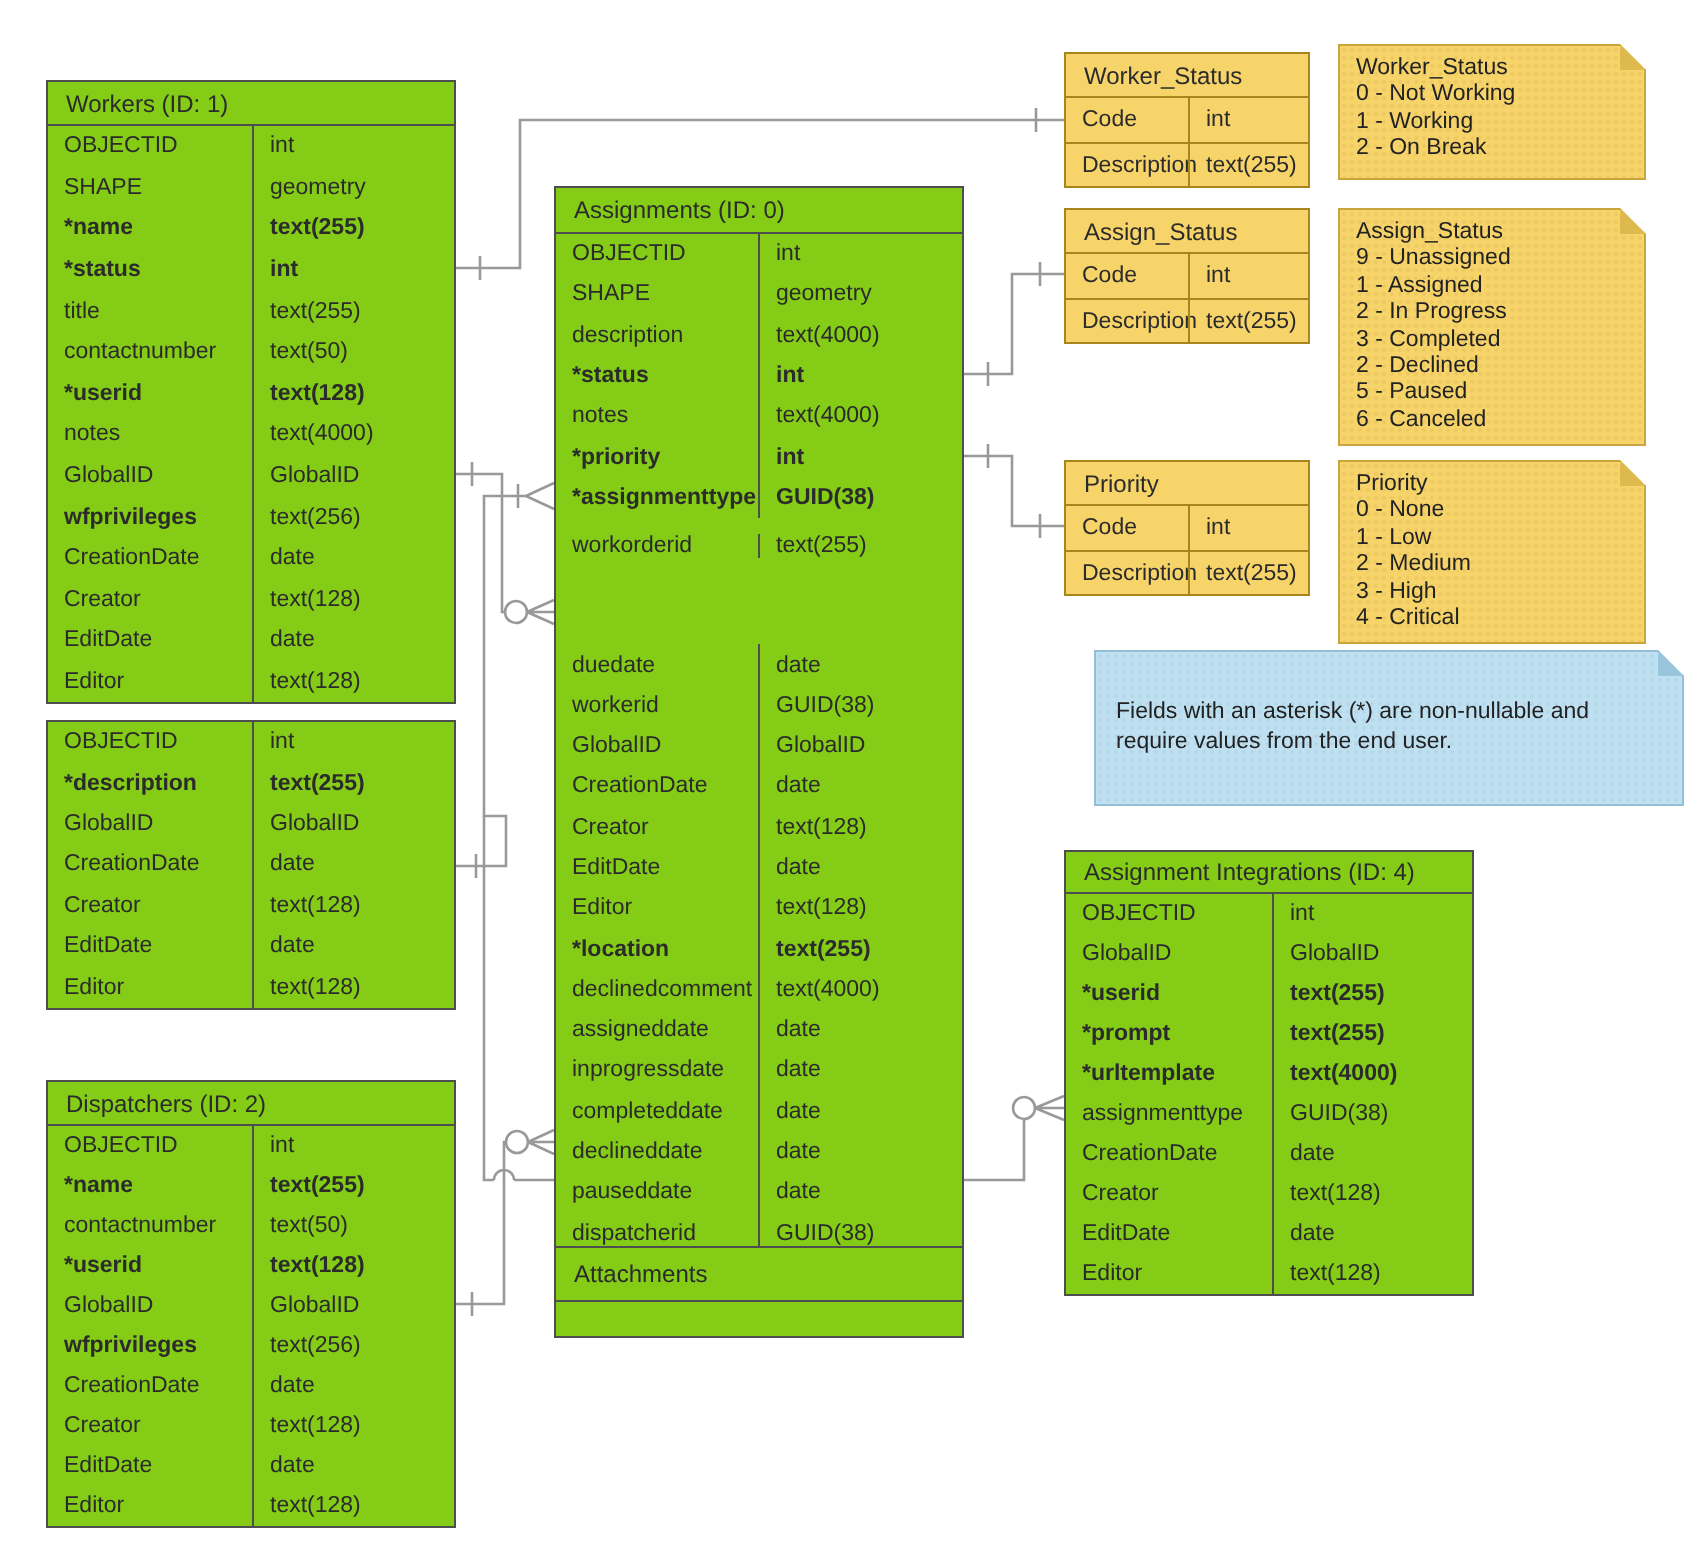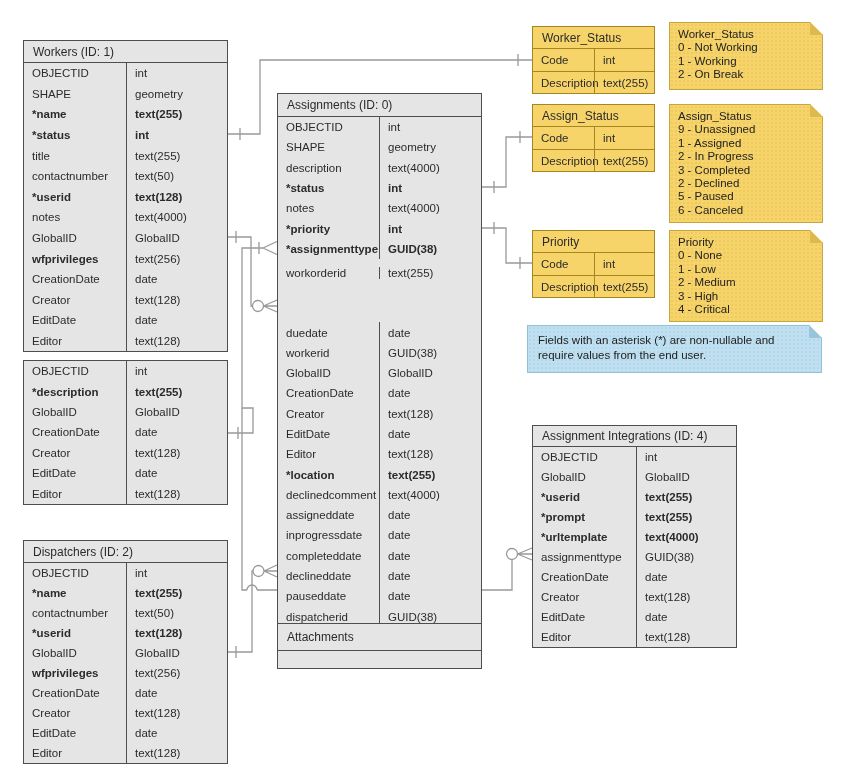--- a/index.html
+++ b/index.html
@@ -12,43 +12,44 @@
     --bb:#93BFD9;
     --txt:#2b2b2b;
   }
   html,body{margin:0;padding:0;background:#ffffff;}
   #canvas{
     position:relative;width:850px;height:783px;overflow:hidden;
     font-family:"Liberation Sans", sans-serif;color:var(--txt);
     background:#ffffff;
   }
   #rels{position:absolute;left:0;top:0;}
-  .entity{position:absolute;background:#e5e5e5;border:1px solid var(--tb);box-sizing:border-box;}
+  .entity{position:absolute;background:#84cc16;border:1px solid var(--tb);box-sizing:border-box;}
   .e-header{display:flex;align-items:center;padding-left:9px;font-size:12px;
     border-bottom:1px solid var(--tb);box-sizing:border-box;white-space:nowrap;}
   .e-row{display:flex;box-sizing:border-box;}
   .f-name{display:flex;align-items:center;padding-left:8px;box-sizing:border-box;
     font-size:11.5px;flex:0 0 auto;white-space:nowrap;}
   .f-type{display:flex;align-items:center;padding-left:8px;border-left:1px solid var(--tb);
     flex:1;font-size:11.5px;box-sizing:border-box;white-space:nowrap;}
   .b{font-weight:bold;}
   .entity.yellow{background:var(--yfill);border-color:var(--yb);}
   .entity.yellow .e-header{border-color:var(--yb);}
   .entity.yellow .f-type{border-color:var(--yb);}
   .entity.yellow .e-row + .e-row{border-top:1px solid var(--yb);}
   .note{position:absolute;box-sizing:border-box;font-size:11.5px;color:#222;}
   .note.yellow{
     background:var(--yfill);border:1px solid var(--ynoteb);padding:5px 8px;line-height:13.4px;
     background-image:radial-gradient(rgba(120,90,0,0.08) 1px, transparent 1px);
     background-size:4px 4px;
   }
   .note.blue{
-    background:var(--bfill);border:1px solid var(--bb);padding:7px 10px;line-height:15px;
+    background:var(--bfill);border:1px solid var(--bb);padding:23px 10px;line-height:15px;
     background-image:radial-gradient(rgba(0,60,120,0.06) 1px, transparent 1px);
     background-size:4px 4px;
+    margin-left:20px;
   }
   .note::before{content:"";position:absolute;top:-1px;right:-1px;width:13px;height:13px;
     background:#ffffff;clip-path:polygon(0 0,100% 0,100% 100%);}
   .note::after{content:"";position:absolute;top:-1px;right:-1px;width:13px;height:13px;
     clip-path:polygon(0 0,100% 100%,0 100%);}
   .note.yellow::after{background:#DDB94E;}
   .note.blue::after{background:#98C4DC;}
   .note-line,.note-text{position:relative;}
 </style>
 </head>

